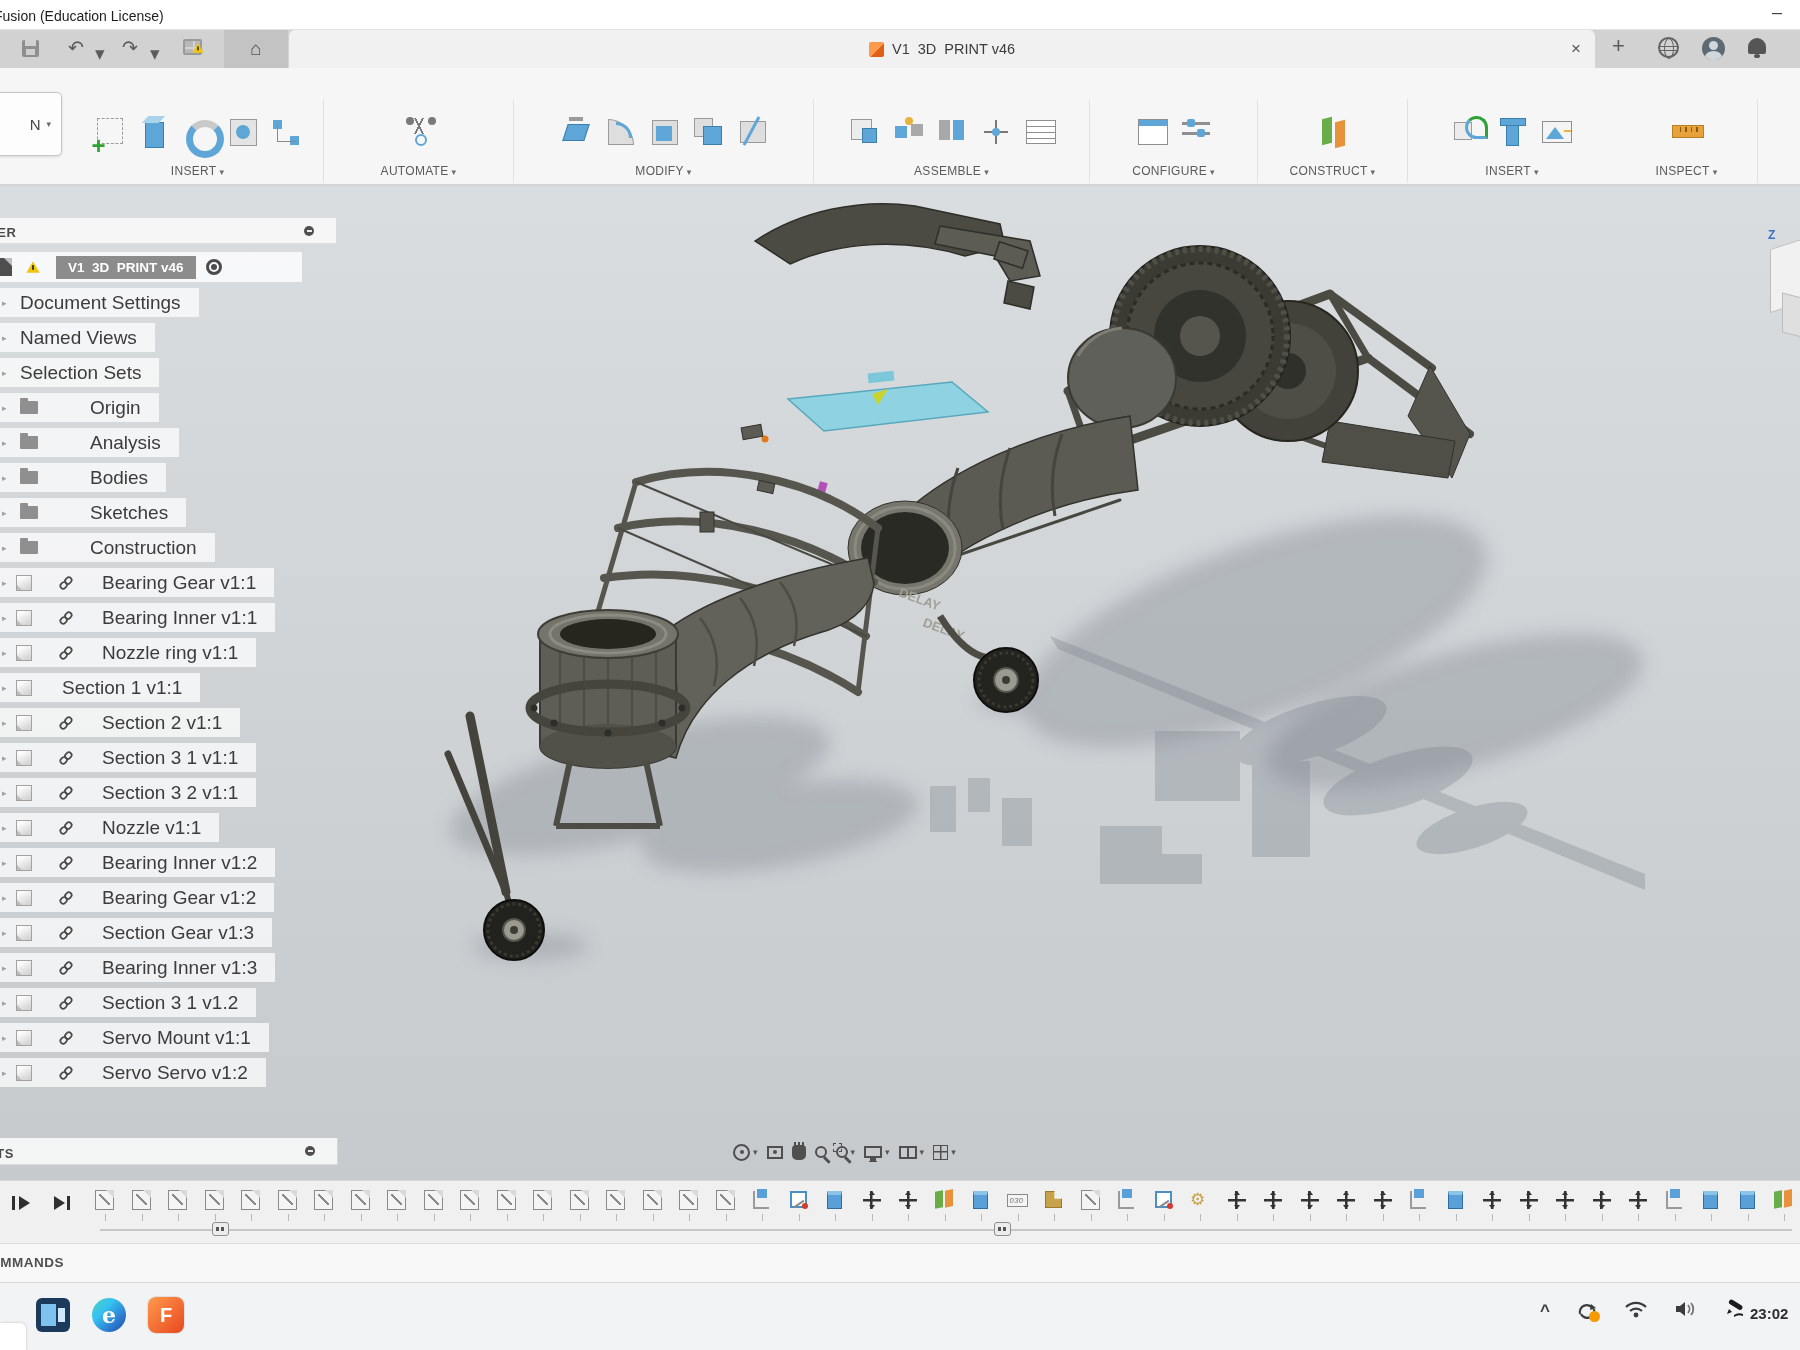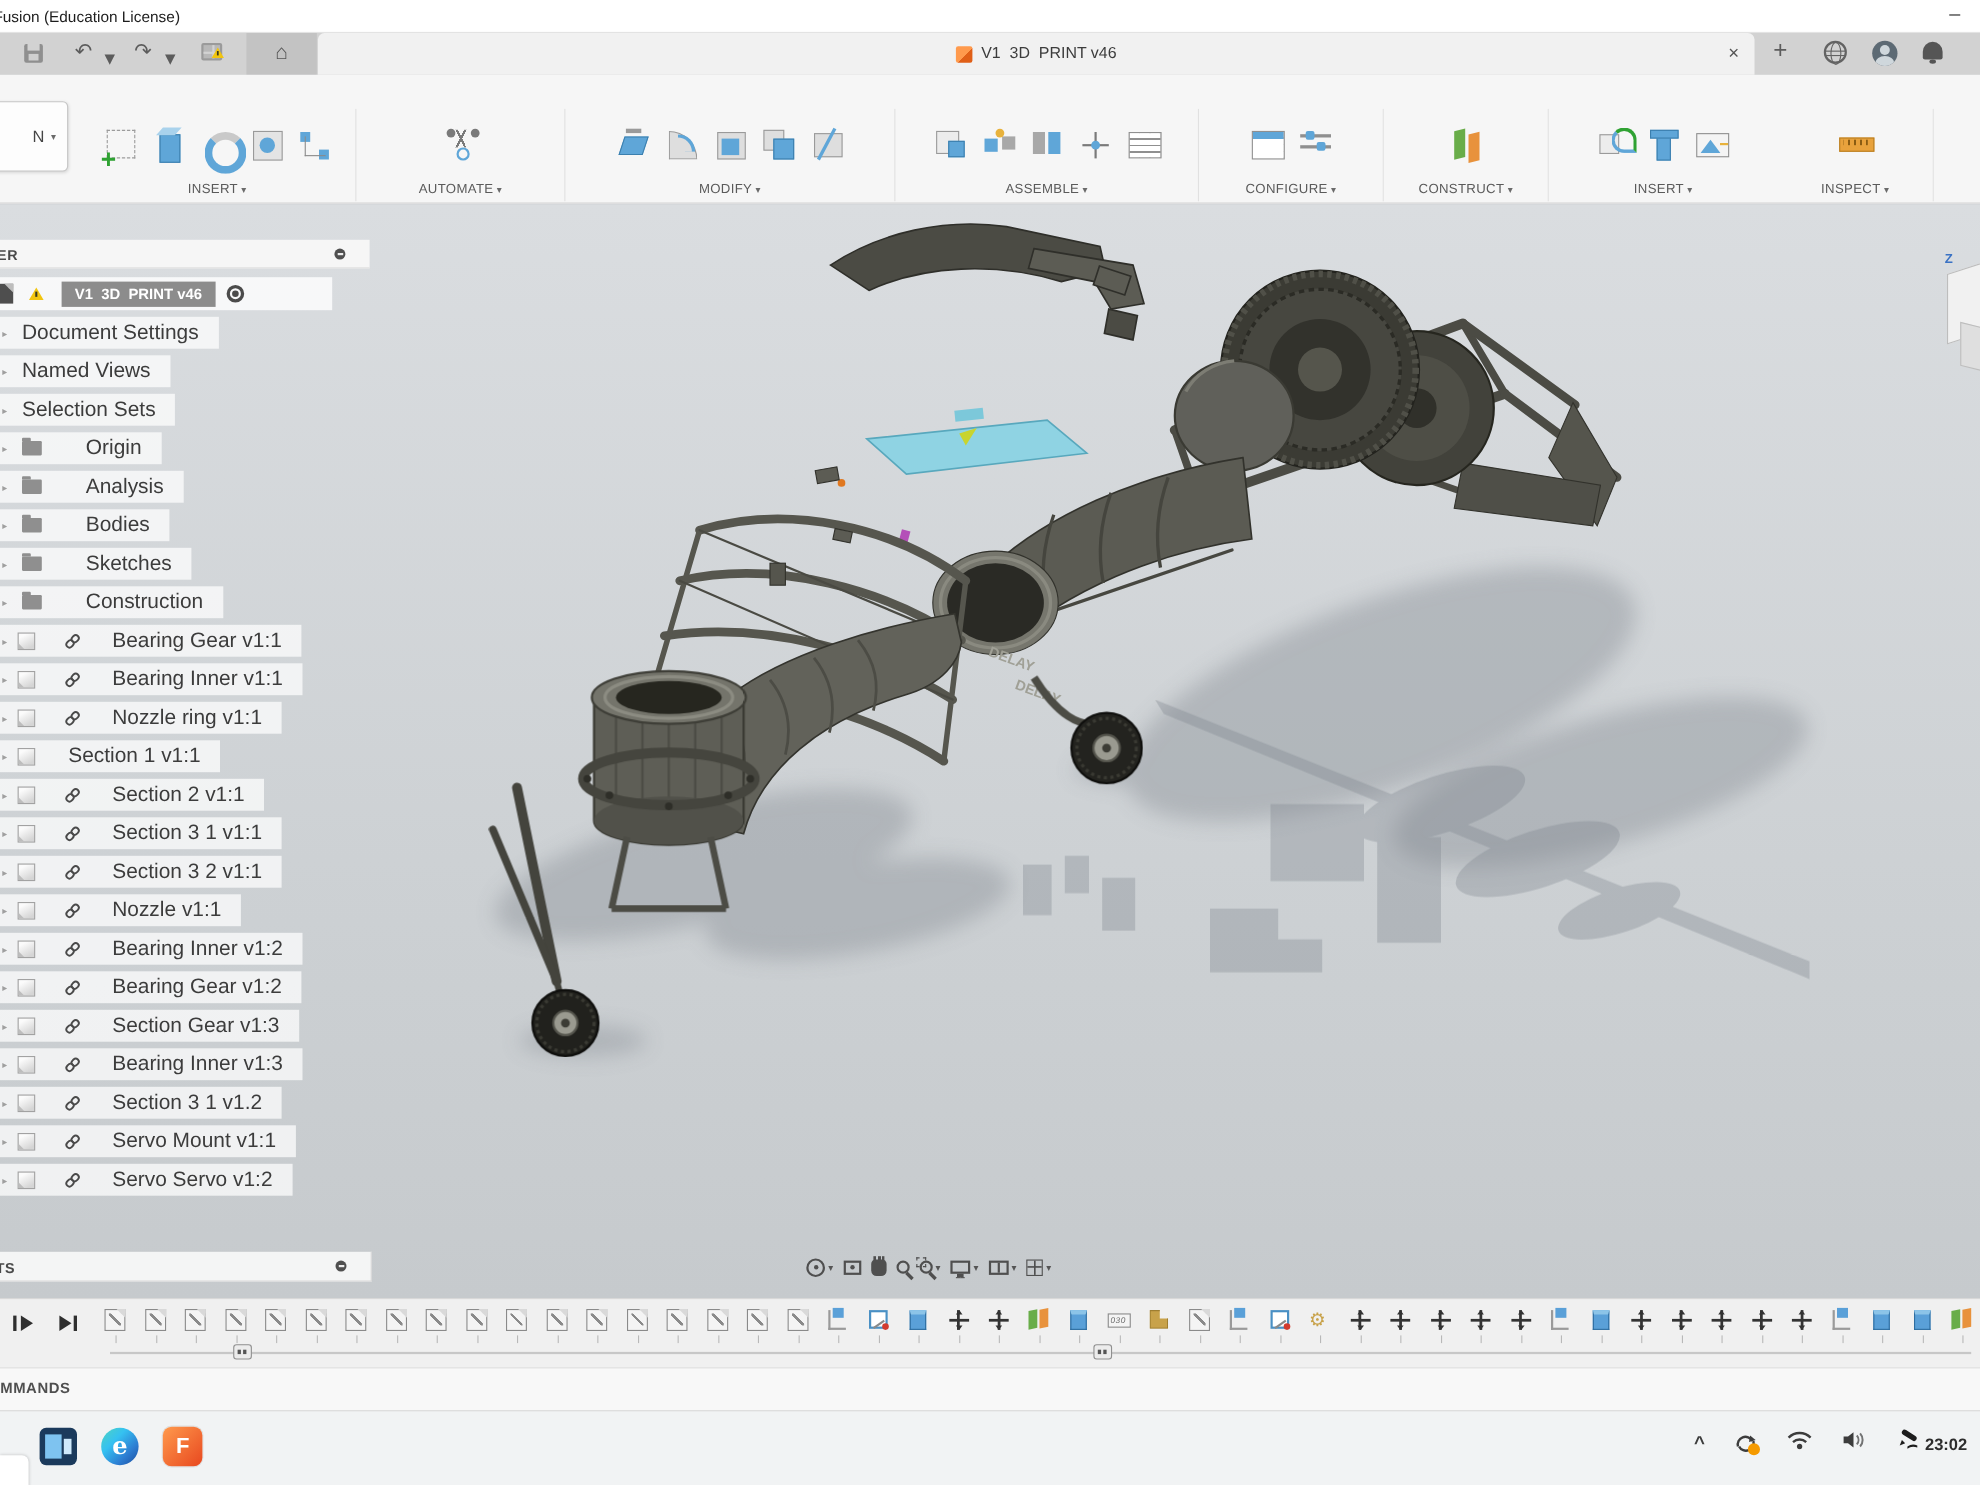--- a/index.html
+++ b/index.html
@@ -189,21 +189,21 @@
   .tfold:before { content:""; position:absolute; left:0; top:-3px; width:8px; height:3px;
     background:#8f8f8f; border-radius:1px 1px 0 0; }
   .tcube { display:none; width:16px; height:16px; margin-left:4px;
     background:linear-gradient(150deg,#fbfbfb 20%,#d5d5d5 85%); border:1px solid #a2a2a2; position:relative; }
   .tcube:before { content:""; position:absolute; left:0; bottom:0; width:0; height:0;
     border-left:5px solid #bdbdbd; border-top:5px solid transparent; }
   .tlink { display:none; margin-left:26px; }
   .tlabel { font-size:19px; color:#3c3c3c; white-space:pre; }
   .t-plain .tlabel { margin-left:8px; }
   .t-folder .tfold { display:block; }
-  .t-folder .tlabel { margin-left:40px; }
+  .t-folder .tlabel { margin-left:52px; }
   .t-comp .tcube { display:block; }
   .t-comp .tlabel { margin-left:30px;text-align:center; }
   .t-link .tcube { display:block; }
   .t-link .tlink { display:block; }
   .t-link .tlabel { margin-left:28px; }
 
   
   .cpanel { position:absolute; left:0; top:952px; width:338px; height:27px;
     background:rgba(246,246,246,.97); border-right:1px solid #d5d5d5; border-bottom:1px solid #dcdcdc;
     z-index:5; }

